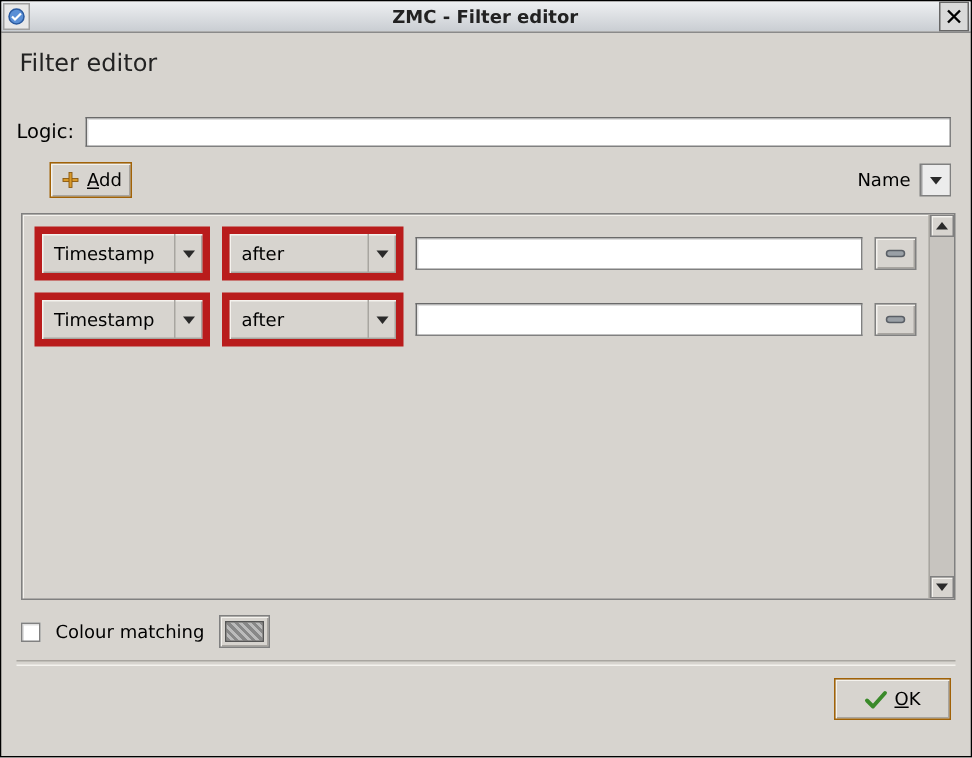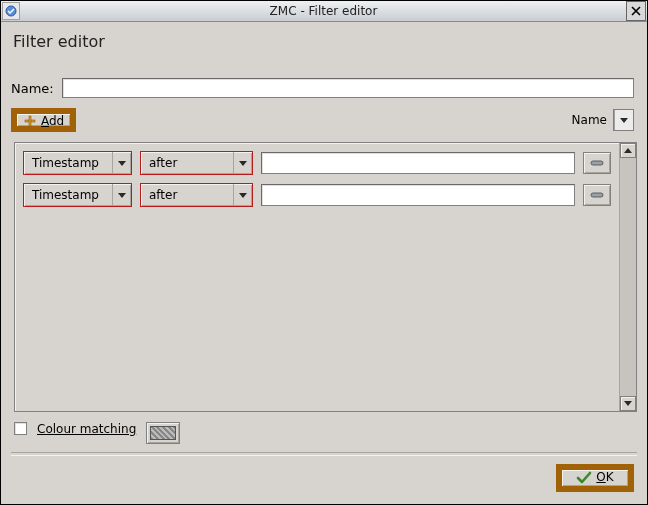--- a/index.html
+++ b/index.html
@@ -34,37 +34,37 @@
   .titlebar .appicon {
     width: 16px; height: 16px;
     margin: 0 1px 0 1px;
     display: flex; align-items: center; justify-content: center;
     border: 1px solid #a0a0a0;
     background: #e8e8e8;
   }
   .titlebar .title {
     flex: 1;
     text-align: center;
-    font-weight: normal;
+    font-weight: bold;
     font-size: 12px;
     color: #222;
   }
   .titlebar .closebtn {
     width: 18px; height: 18px;
     margin-right: 1px;
     border: 1px solid #666;
     background: #d9d9d9;
     display: flex; align-items: center; justify-content: center;
     cursor: pointer;
   }
   
   .client {
     flex: 1;
     background: #d7d4cf;
-    padding: 10px 10px 12px 10px;
+    padding: 10px 10px 24px 10px;
     display: flex;
     flex-direction: column;
     box-sizing: border-box;
   }
   .page-title {
     font-size: 16px;
     color: #222;
     margin: 0 0 14px 2px;
   }
   .hsep {
@@ -97,37 +97,39 @@
     display: flex;
     align-items: center;
     gap: 6px;
     margin-bottom: 10px;
     padding-right: 3px;
   }
   .spacer { flex: 1; }
 
   .btn {
     display: inline-flex;
+    align-items: center;
     gap: 4px;
     height: 26px;
     padding: 0 8px;
     background: #d7d4cf;
-    border: 6px solid #a16207;
+    border: 1px solid #a16207;
     box-shadow: inset 1px 1px 0 #f4f2ee, inset -1px -1px 0 #a8a5a0;
     cursor: pointer;
     font: inherit;
     box-sizing: border-box;
+    margin-left: 22px;
   }
   .btn-small { height: 24px; padding: 0 6px; }
 
   .combo {
     display: inline-flex;
     align-items: stretch;
-    height: 24px;
-    border: 1px solid #b91c1c;
+    height: 36px;
+    border: 5px solid #b91c1c;
     background: #d7d4cf;
     box-shadow: inset 1px 1px 0 #f4f2ee, inset -1px -1px 0 #a8a5a0;
     box-sizing: border-box;
     cursor: pointer;
   }
   .combo .combo-text {
     padding: 0 8px;
     display: flex;
     align-items: center;
     min-width: 54px;
@@ -214,25 +216,24 @@
     background: #d7d4cf;
     box-shadow: inset 1px 1px 0 #f4f2ee, inset -1px -1px 0 #a8a5a0;
     display: flex; align-items: center; justify-content: center;
     cursor: pointer;
     box-sizing: border-box;
   }
 
   
   .colour-row {
     display: flex;
-    align-items: flex-start;
+    align-items: center;
     gap: 10px;
     margin-bottom: 8px;
     padding-left: 3px;
-    text-decoration: underline;
   }
   .checkbox {
     width: 13px; height: 13px;
     border: 1px solid #808080;
     background: #fff;
     box-shadow: inset 1px 1px 0 #e0e0e0;
     cursor: pointer;
     box-sizing: border-box;
   }
   .swatch-btn {
@@ -301,21 +302,21 @@
       </svg>
     </div>
   </div>
 
   <div class="client">
 
     <div class="page-title">Filter editor</div>
     <div class="hsep"></div>
 
     <div class="name-row">
-      <label>Name:</label>
+      <label>Logic:</label>
       <input class="text-input" type="text" value="" style="">
     </div>
 
     <div class="add-logic-row">
       <button class="btn btn-small">
         <svg width="14" height="14" viewBox="0 0 14 14">
           <rect x="2" y="6" width="10" height="2" fill="#d99a2b" stroke="#8a5a10" stroke-width="0.6"></rect>
           <rect x="6" y="2" width="2" height="10" fill="#d99a2b" stroke="#8a5a10" stroke-width="0.6"></rect>
         </svg>
         <span><span class="underline">A</span>dd</span>

